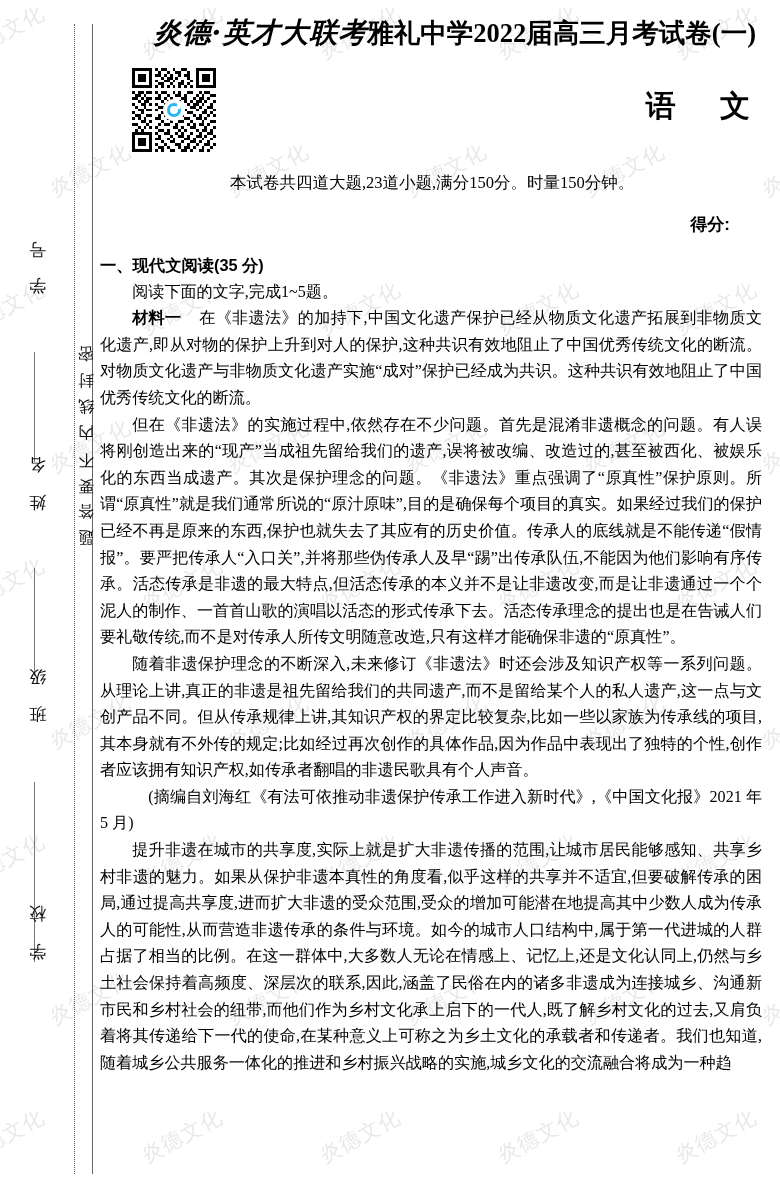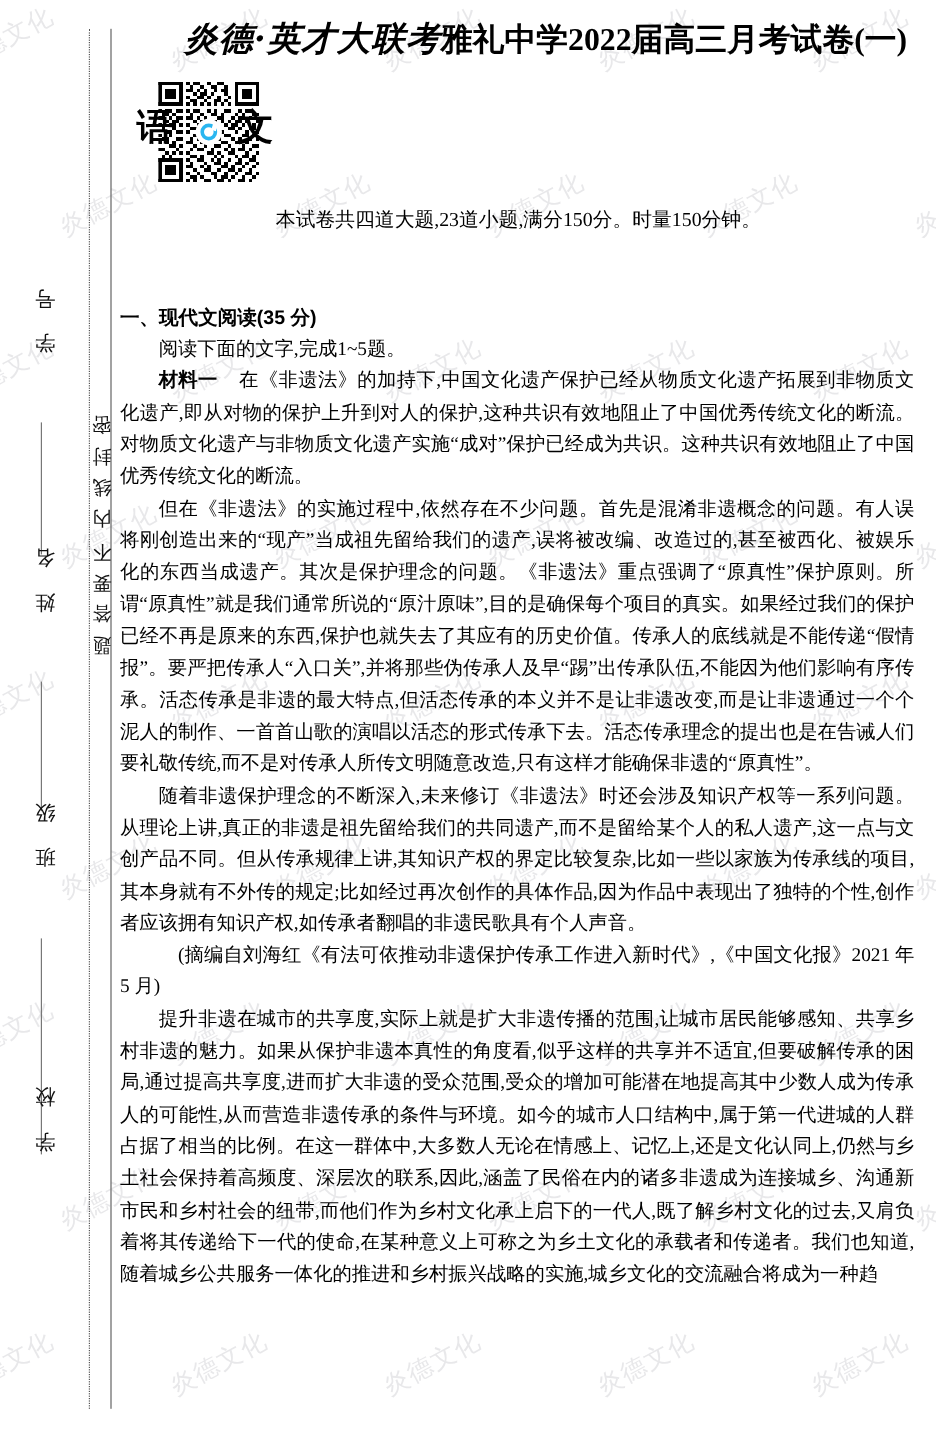--- a/index.html
+++ b/index.html
@@ -96,26 +96,26 @@
     position:relative;
     box-sizing:border-box;
   }
   #qr-logo .ring:after{
     content:"";position:absolute;right:-3px;top:-4px;
     width:4px;height:7px;background:#fff;
     transform:rotate(18deg);
   }
   #subject{
     position:absolute;left:96px;top:86px;width:672px;
-    text-align:left;
+    text-align:right;
     font-size:30px;
     font-weight:bold;
     letter-spacing:18px;
     text-indent:18px;
-    font-family:Liberation Mono, monospace;
+    font-family:Liberation Sans, sans-serif;
   }
   #examinfo{
     position:absolute;left:96px;top:172px;width:672px;
     text-align:center;
     font-size:16.5px;
   }
   #score{
     position:absolute;left:96px;top:213px;width:672px;
     text-align:right;padding-right:38px;
     box-sizing:border-box;
@@ -468,20 +468,21 @@
         <rect x="26" y="28" width="1" height="1"></rect>
       </g>
     </svg>
     <div id="qr-logo">
       <div class="ring"></div>
     </div>
   </div>
 
   <div id="subject">语 文</div>
   <div id="examinfo">本试卷共四道大题,23道小题,满分150分。时量150分钟。</div>
+  <div id="score">得分:</div>
 
   <div id="content">
     <div class="sec-h">一、现代文阅读(35 分)</div>
     <div class="lead">阅读下面的文字,完成1~5题。</div>
 
     <p class="para"><span class="mat">材料一</span><span>在《非遗法》的加持下,中国文化遗产保护已经从物质文化遗产拓展到非物质文化遗产,即从对物的保护上升到对人的保护,这种共识有效地阻止了中国优秀传统文化的断流。对物质文化遗产与非物质文化遗产实施“成对”保护已经成为共识。这种共识有效地阻止了中国优秀传统文化的断流。</span></p>
 
     <p class="para">但在《非遗法》的实施过程中,依然存在不少问题。首先是混淆非遗概念的问题。有人误将刚创造出来的“现产”当成祖先留给我们的遗产,误将被改编、改造过的,甚至被西化、被娱乐化的东西当成遗产。其次是保护理念的问题。《非遗法》重点强调了“原真性”保护原则。所谓“原真性”就是我们通常所说的“原汁原味”,目的是确保每个项目的真实。如果经过我们的保护已经不再是原来的东西,保护也就失去了其应有的历史价值。传承人的底线就是不能传递“假情报”。要严把传承人“入口关”,并将那些伪传承人及早“踢”出传承队伍,不能因为他们影响有序传承。活态传承是非遗的最大特点,但活态传承的本义并不是让非遗改变,而是让非遗通过一个个泥人的制作、一首首山歌的演唱以活态的形式传承下去。活态传承理念的提出也是在告诫人们要礼敬传统,而不是对传承人所传文明随意改造,只有这样才能确保非遗的“原真性”。</p>
 
     <p class="para">随着非遗保护理念的不断深入,未来修订《非遗法》时还会涉及知识产权等一系列问题。从理论上讲,真正的非遗是祖先留给我们的共同遗产,而不是留给某个人的私人遗产,这一点与文创产品不同。但从传承规律上讲,其知识产权的界定比较复杂,比如一些以家族为传承线的项目,其本身就有不外传的规定;比如经过再次创作的具体作品,因为作品中表现出了独特的个性,创作者应该拥有知识产权,如传承者翻唱的非遗民歌具有个人声音。</p>

